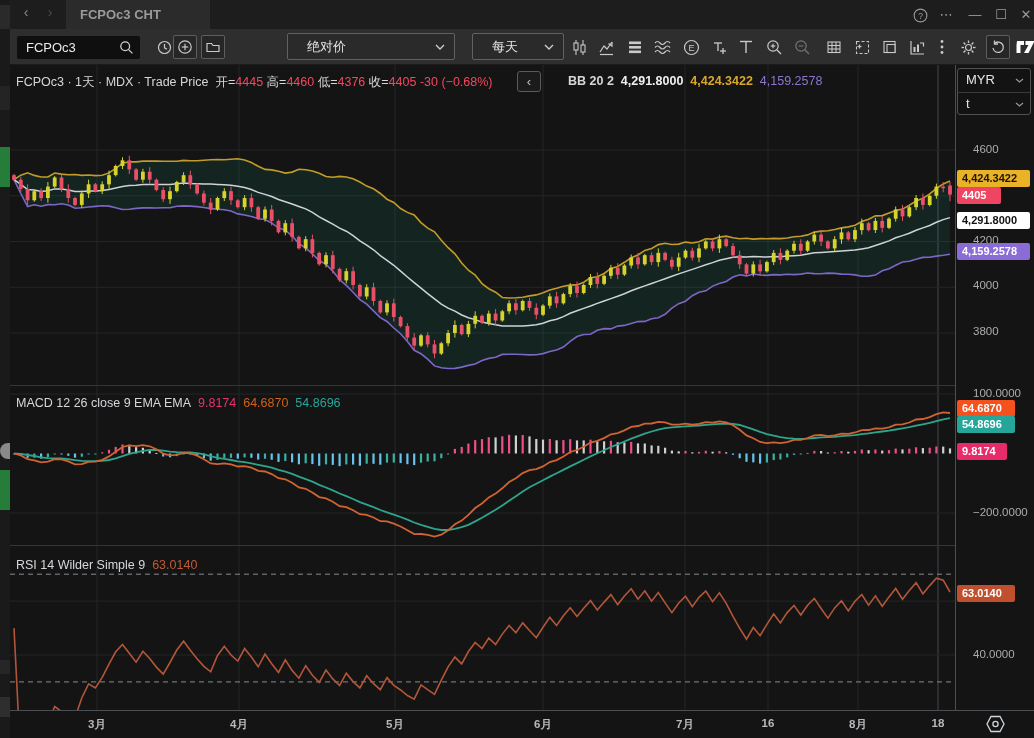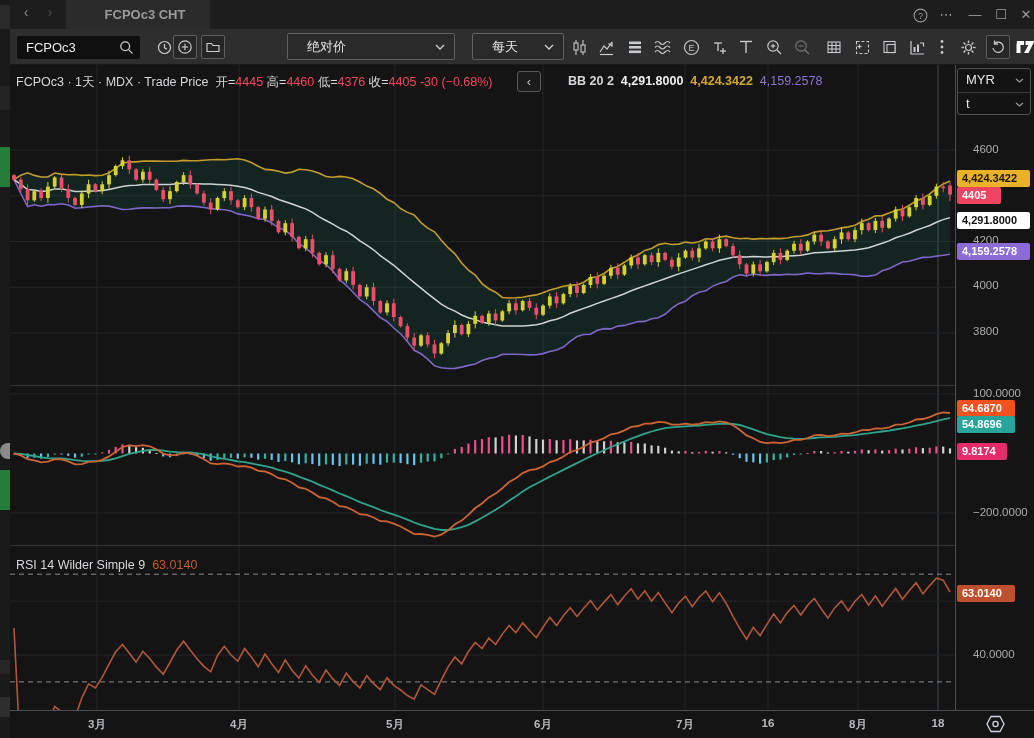--- a/index.html
+++ b/index.html
@@ -6,21 +6,21 @@
   body { background:#000; font-family:"Liberation Sans","DejaVu Sans",sans-serif; }
   #screen { position:relative; width:1034px; height:738px; background:#141414; overflow:hidden; }
 
   
   #sliver { position:absolute; left:0; top:0; width:10px; height:738px; background:#1a1a1a; }
   .sliv { position:absolute; left:0; width:10px; }
 
   
   #titlebar { position:absolute; left:10px; top:0; width:1024px; height:29px; background:#1d1d1d; }
   .navarrow { position:absolute; top:4px; font-size:14px; color:#8a8a8a; width:20px; text-align:center; cursor:default; }
-  #tab { position:absolute; left:56px; top:0; width:144px; height:29px; background:#2b2b2b; color:#9a9a9a; font-size:13px; font-weight:bold; line-height:29px; padding-left:14px;text-align:center; }
+  #tab { position:absolute; left:56px; top:0; width:144px; height:29px; background:#2b2b2b; color:#9a9a9a; font-size:13px; font-weight:bold; line-height:29px; padding-left:14px; }
   .winbtn { position:absolute; top:0; width:24px; height:29px; color:#9a9a9a; font-size:13px; text-align:center; line-height:29px; }
 
   
   #toolbar { position:absolute; left:10px; top:29px; width:1024px; height:36px; background:#2e2e2e; border-bottom:1px solid #1b1b1b; }
   #symbox { position:absolute; left:7px; top:7px; width:123px; height:23px; background:#0f0f0f; border-radius:2px; color:#ececec; font-size:13px; line-height:23px; padding:0 24px 0 9px; }
   #symbox svg { position:absolute; right:6px; top:4px; }
   .tbicon { position:absolute; top:6px; width:24px; height:24px; display:flex; align-items:center; justify-content:center; color:#c7c9cc; }
   .boxed { border:1px solid #5e5e5e; border-radius:2px; background:#262626; }
   .dropdown { position:absolute; top:4px; height:27px; background:#2a2a2a; border:1px solid #616161; border-radius:2px; color:#e3e3e3; font-size:13px; line-height:25px; padding-left:19px; }
   .dropdown svg { position:absolute; right:9px; top:10px; }
@@ -748,20 +748,26 @@
     <span class="lg-t">收=</span><span class="lg-red">4405</span>
     <span class="lg-red">-30 (−0.68%)</span>
   </div>
   <div id="bb-collapse">‹</div>
   <div class="legend" style="left:568px;top:74px">
     <span class="lg-t" style="font-weight:bold">BB 20 2</span>&nbsp;
     <span class="lg-white" style="font-weight:bold">4,291.8000</span>&nbsp;
     <span class="lg-gold" style="font-weight:bold">4,424.3422</span>&nbsp;
     <span class="lg-purple">4,159.2578</span>
   </div>
+  <div class="legend" style="left:16px;top:396px">
+    <span class="lg-t">MACD 12 26 close 9 EMA EMA</span>&nbsp;
+    <span class="lg-pink">9.8174</span>&nbsp;
+    <span class="lg-orange">64.6870</span>&nbsp;
+    <span class="lg-teal">54.8696</span>
+  </div>
   <div class="legend" style="left:16px;top:558px">
     <span class="lg-t">RSI 14 Wilder Simple 9</span>&nbsp;
     <span class="lg-rust">63.0140</span>
   </div>
 
   <div id="right-axis">
       <div class="tick" style="top: 78px;">4600</div>
       <div class="tick" style="top: 169px;">4200</div>
       <div class="tick" style="top: 214px;">4000</div>
       <div class="tick" style="top: 260px;">3800</div>

